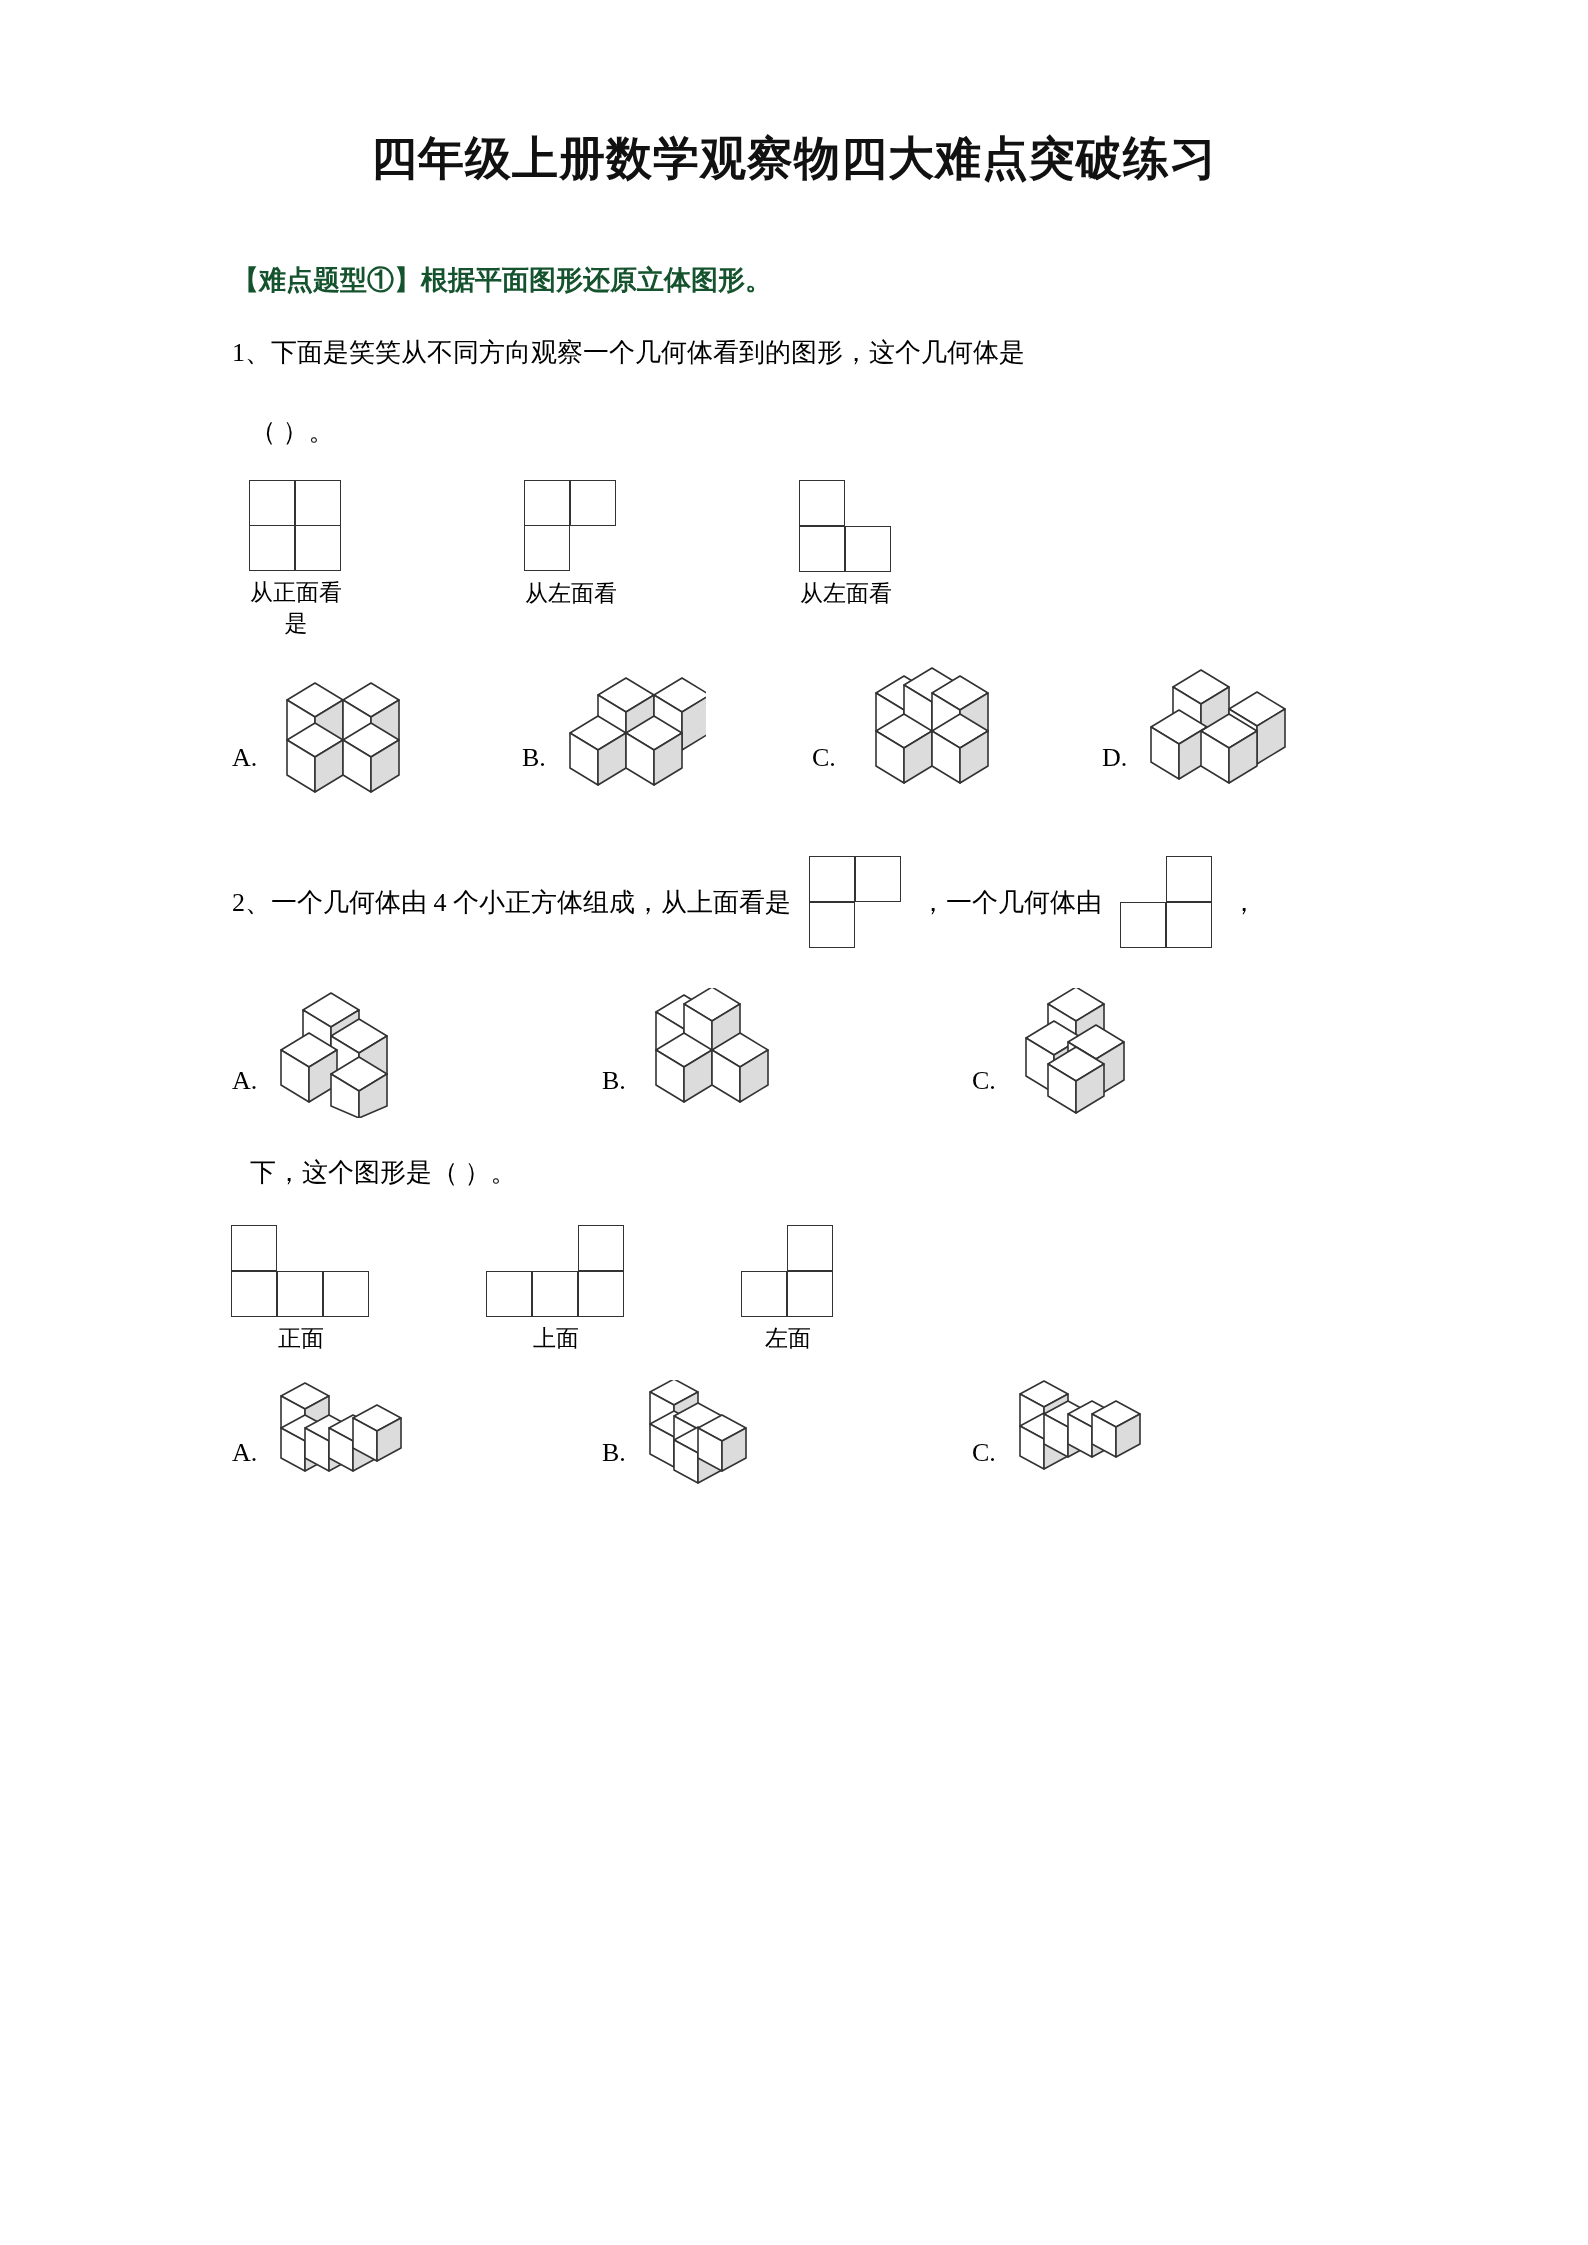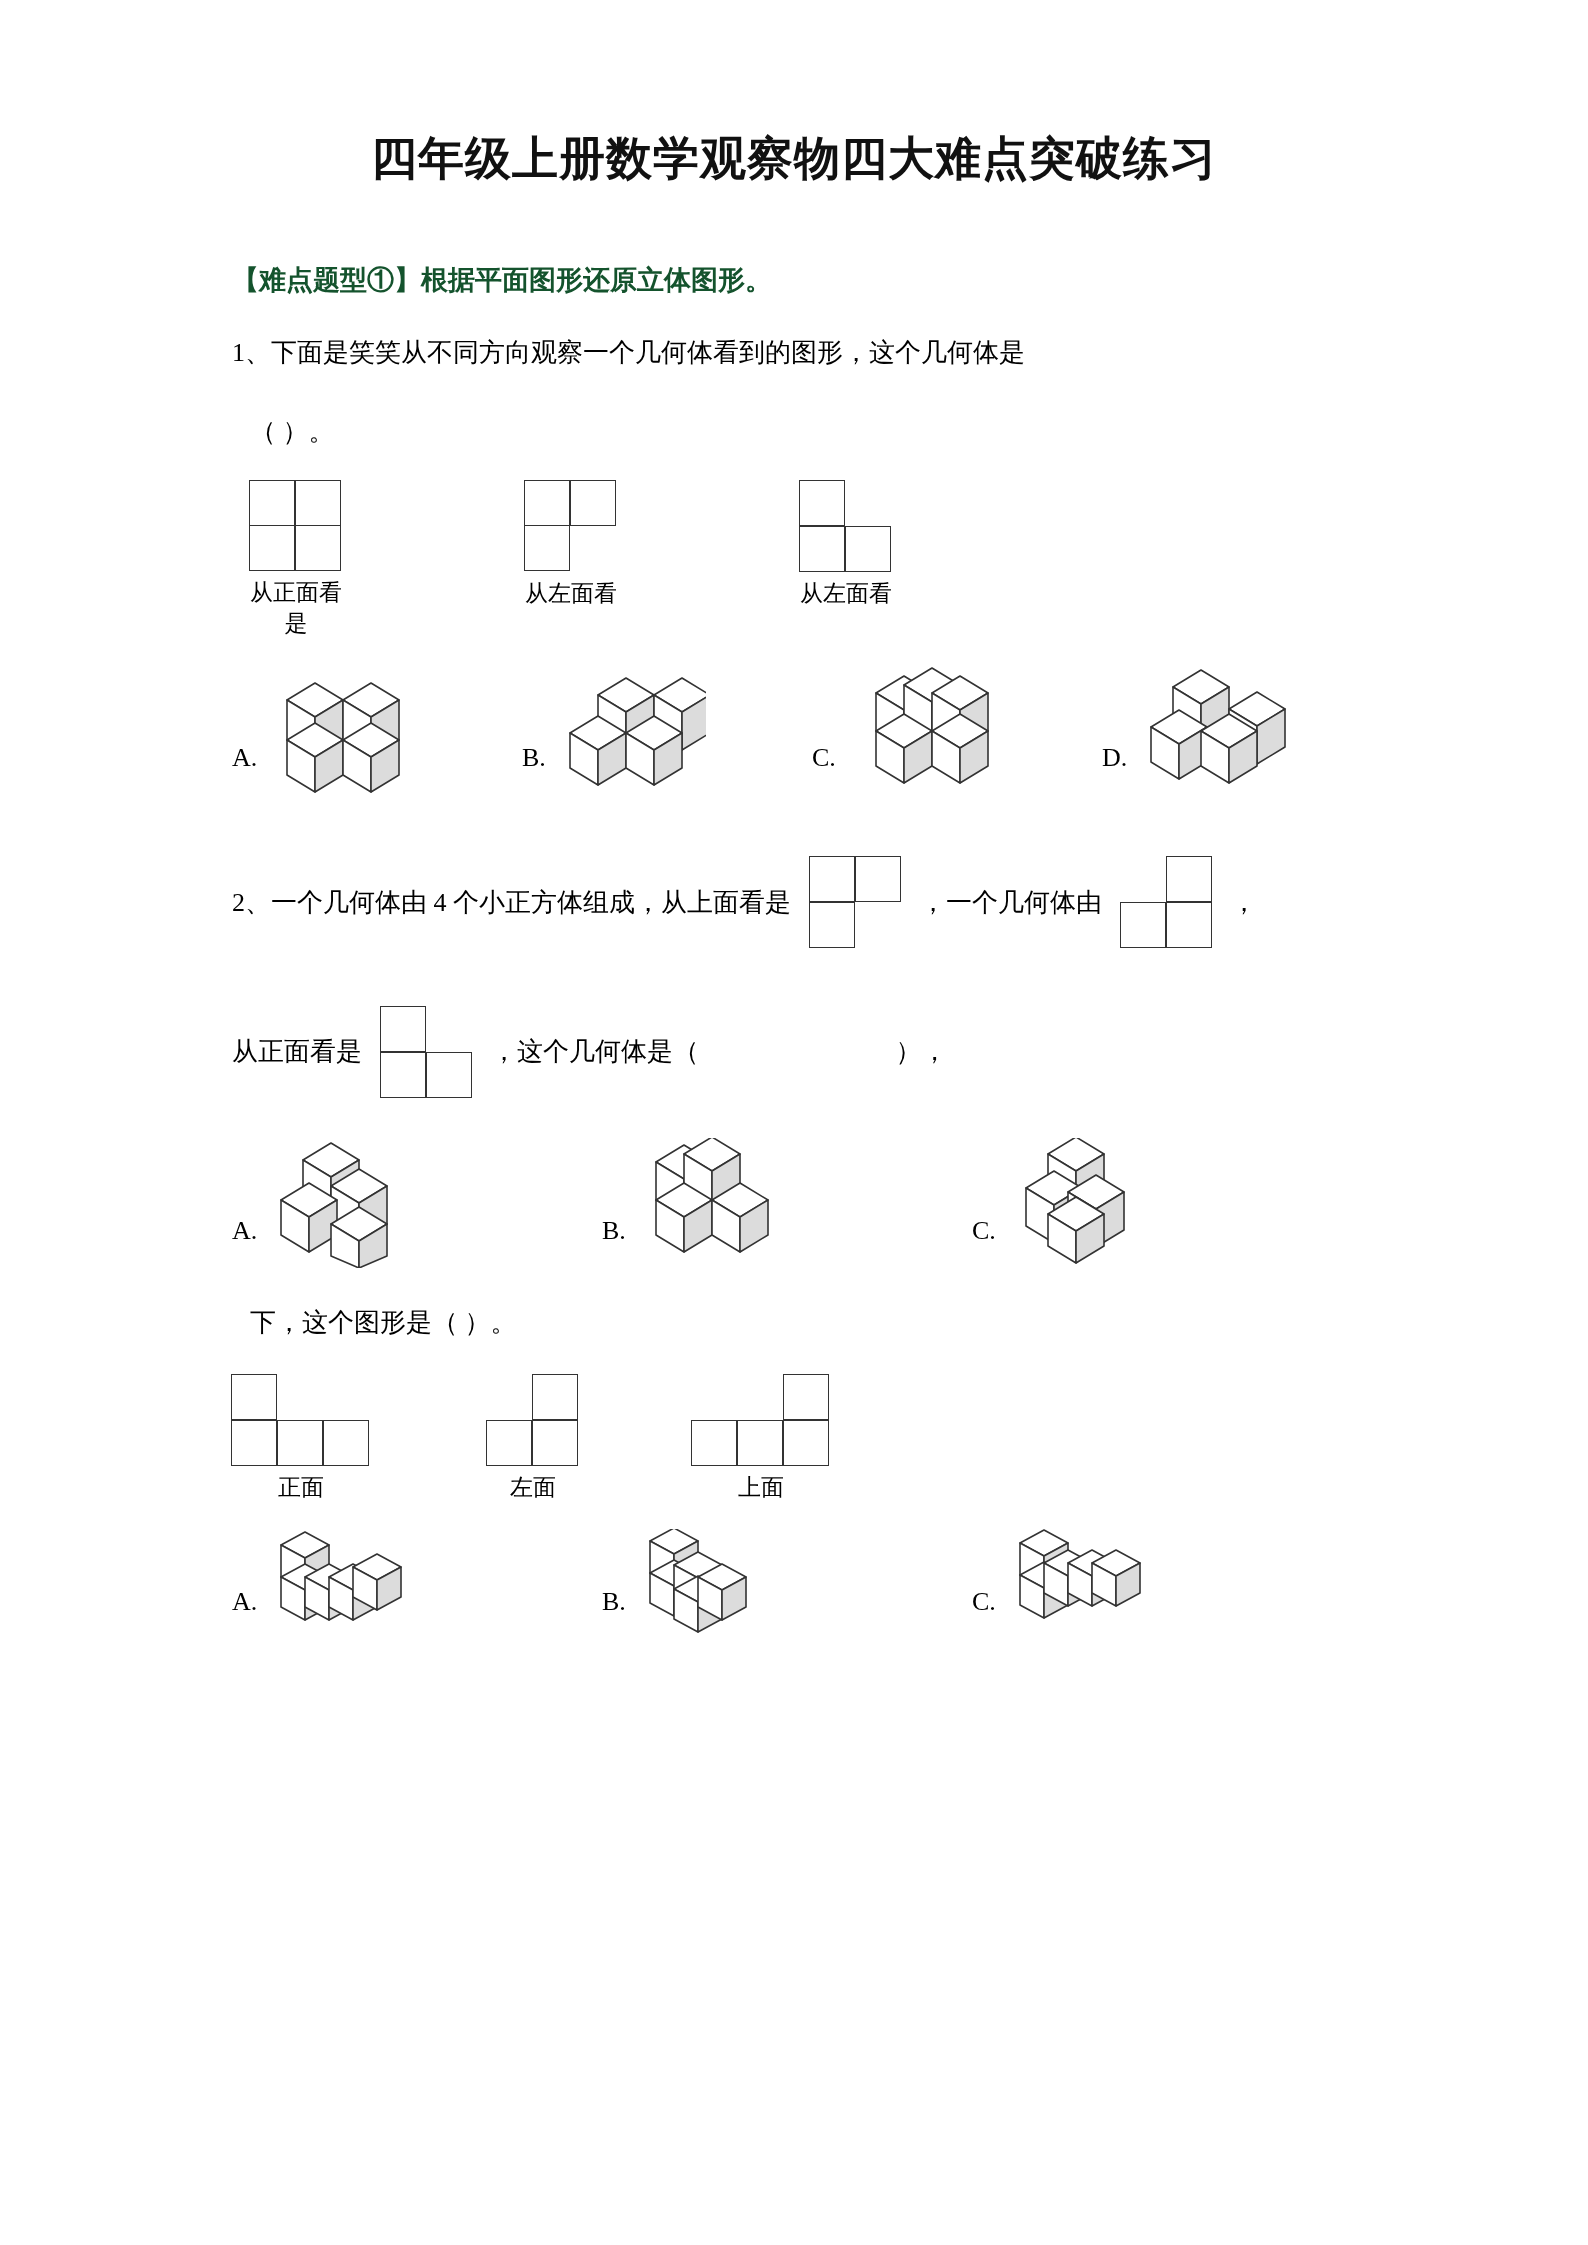--- a/index.html
+++ b/index.html
@@ -261,33 +261,20 @@
       <span class="grid" style="display:grid;grid-template-columns:repeat(2,46px);">
         <span class="cell empty"></span>
         <span class="cell"></span>
         <span class="cell"></span>
         <span class="cell"></span>
       </span>
     </span>
     <span class="inline">，</span>
   </div>
 
-  <div class="qline" style="margin-top:58px;">
-    <span class="inline">从正面看是</span>
-    <span class="inline" style="margin:0 12px;">
-      <span class="grid" style="display:grid;grid-template-columns:repeat(2,46px);">
-        <span class="cell"></span>
-        <span class="cell empty"></span>
-        <span class="cell"></span>
-        <span class="cell"></span>
-      </span>
-    </span>
-    <span class="inline">，这个几何体是（</span>
-    <span class="inline" style="margin-left:190px;">），</span>
-  </div>
 
   <div class="opts" style="margin-top:40px;">
 
     <div class="opt" style="width:370px;">
       <span class="optlabel">A.</span>
       <svg width="160" height="130" viewBox="0 0 160 130">
         <g stroke="#333" stroke-width="1.6" fill="#ffffff" stroke-linejoin="round">
           <polygon points="36,22 64,5 92,22 64,39"></polygon>
           <polygon points="36,22 36,60 64,77 64,39"></polygon>
           <polygon points="64,39 64,77 92,60 92,22" fill="#dcdcdc"></polygon>
@@ -354,40 +341,40 @@
         <div class="cell"></div>
         <div class="cell empty"></div>
         <div class="cell empty"></div>
         <div class="cell"></div>
         <div class="cell"></div>
         <div class="cell"></div>
       </div>
       <div class="cap" style="width:138px;">正面</div>
     </div>
 
-    <div class="viewblock" style="width:205px;">
-      <div class="grid" style="grid-template-columns:repeat(2,46px);width:92px;">
-        <div class="cell empty"></div>
-        <div class="cell"></div>
-        <div class="cell"></div>
-        <div class="cell"></div>
-      </div>
-      <div class="cap" style="width:92px;">左面</div>
-    </div>
-
     <div class="viewblock" style="width:255px;">
       <div class="grid" style="grid-template-columns:repeat(3,46px);width:138px;">
         <div class="cell empty"></div>
         <div class="cell empty"></div>
         <div class="cell"></div>
         <div class="cell"></div>
         <div class="cell"></div>
         <div class="cell"></div>
       </div>
       <div class="cap" style="width:138px;">上面</div>
+    </div>
+
+    <div class="viewblock" style="width:205px;">
+      <div class="grid" style="grid-template-columns:repeat(2,46px);width:92px;">
+        <div class="cell empty"></div>
+        <div class="cell"></div>
+        <div class="cell"></div>
+        <div class="cell"></div>
+      </div>
+      <div class="cap" style="width:92px;">左面</div>
     </div>
   </div>
 
   <div class="opts" style="margin-top:26px;">
 
     <div class="opt" style="width:370px;">
       <span class="optlabel">A.</span>
       <svg width="180" height="110" viewBox="0 0 180 110">
         <g stroke="#333" stroke-width="1.6" fill="#ffffff" stroke-linejoin="round">
 

